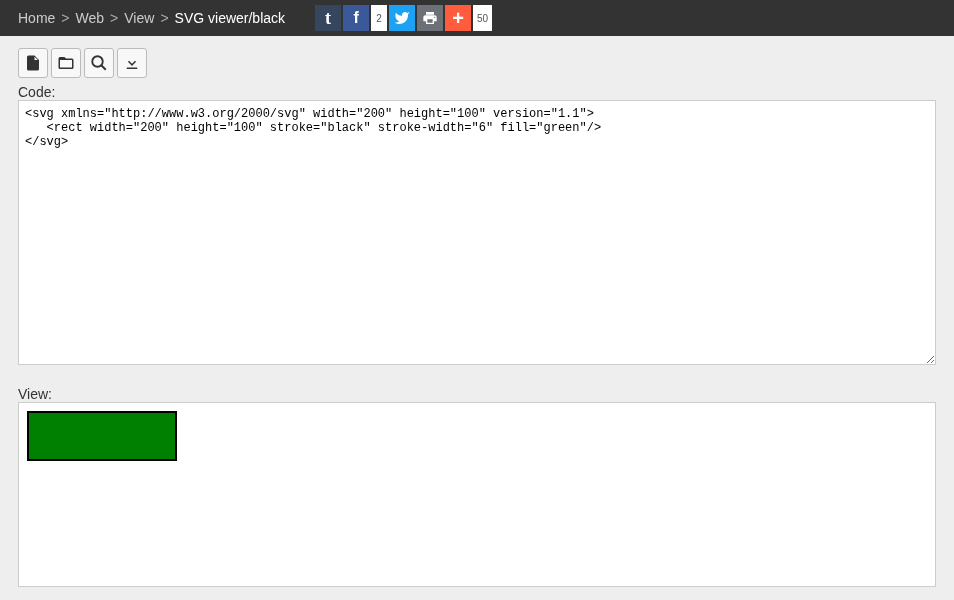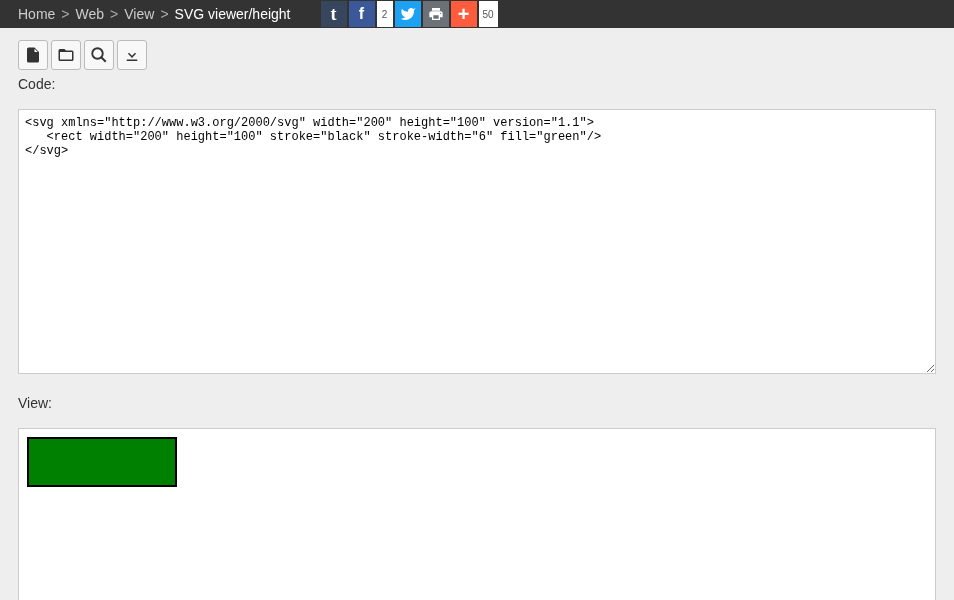--- a/index.html
+++ b/index.html
@@ -1,51 +1,51 @@
 <!DOCTYPE html>
 <html><head>
   <meta charset="utf-8">
   <style>
     * { box-sizing: border-box; margin: 0; padding: 0; }
     body { font-family: Arial, Helvetica, sans-serif; font-size: 14px; background: #eeeeee; width: 954px; }
-    .header-bar { background: #333333; height: 28px; display: flex; align-items: center; padding: 0 18px; }
+    .header-bar { background: #333333; height: 36px; display: flex; align-items: center; padding: 0 18px; }
     .breadcrumb { display: flex; align-items: center; color: #cccccc; font-size: 14px; }
     .breadcrumb a { color: #cccccc; text-decoration: none; }
     .breadcrumb .sep { color: #aaaaaa; margin: 0 6px; }
     .breadcrumb .current { color: #ffffff; }
     .social-row { display: flex; align-items: center; margin-left: 30px; gap: 2px; }
     .social-btn { width: 26px; height: 26px; display: flex; align-items: center; justify-content: center; color: white; cursor: pointer; }
     .social-count { background: white; color: #555; font-size: 10px; height: 26px; padding: 0 4px; display: flex; align-items: center; justify-content: center; min-width: 16px; }
     .tumblr { background: #36465d; font-family: Georgia, serif; font-weight: bold; font-size: 18px; }
     .facebook { background: #3b5998; font-weight: bold; font-size: 16px; font-family: Arial; }
     .twitter { background: #1da1f2; }
     .print-btn { background: #6b7177; }
     .share-btn { background: #ff5c3d; font-weight: bold; font-size: 20px; }
     .toolbar { padding: 12px 18px 4px; display: flex; gap: 3px; }
     .tool-btn { width: 30px; height: 30px; background: #f8f8f8; border: 1px solid #bbb; border-radius: 3px; display: flex; align-items: center; justify-content: center; cursor: pointer; color: #333; }
     .tool-btn svg { width: 18px; height: 18px; }
-    .section-label { padding: 2px 18px 17px; font-size: 14px; color: #333; }
+    .section-label { padding: 2px 18px 0; font-size: 14px; color: #333; }
     .code-area { margin: 0 18px 16px; width: calc(100% - 36px); height: 265px; border: 1px solid #ccc; background: white; font-family: "Courier New", monospace; font-size: 12px; padding: 6px; resize: vertical; white-space: pre; overflow: auto; }
     .view-panel { margin: 0 18px 18px; height: 185px; border: 1px solid #ccc; background: white; padding: 8px; overflow: auto; }
     .svg-render svg { display: block; }
   </style>
 </head>
 <body>
 
 
 
 <div class="header-bar">
   <div class="breadcrumb">
     <a href="#">Home</a>
     <span class="sep">&gt;</span>
     <a href="#">Web</a>
     <span class="sep">&gt;</span>
     <a href="#">View</a>
     <span class="sep">&gt;</span>
-    <span class="current">SVG viewer/height</span>
+    <span class="current">SVG viewer/black</span>
   </div>
   <div class="social-row">
     <div class="social-btn tumblr">t</div>
     <div class="social-btn facebook">f</div>
     <div class="social-count">2</div>
     <div class="social-btn twitter">
       <svg viewBox="0 0 24 24" width="16" height="16" fill="white">
           <path d="M23 3a10.9 10.9 0 0 1-3.14 1.53 4.48 4.48 0 0 0-7.86 3v1A10.66 10.66 0 0 1 3 4s-4 9 5 13a11.64 11.64 0 0 1-7 2c9 5 20 0 20-11.5a4.5 4.5 0 0 0-.08-.83A7.72 7.72 0 0 0 23 3z"></path>
         </svg>
     </div>

